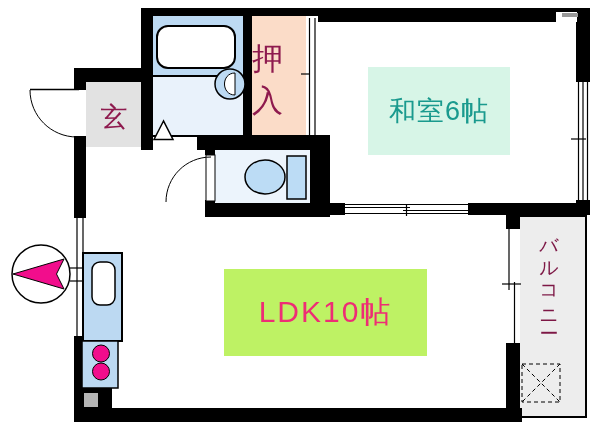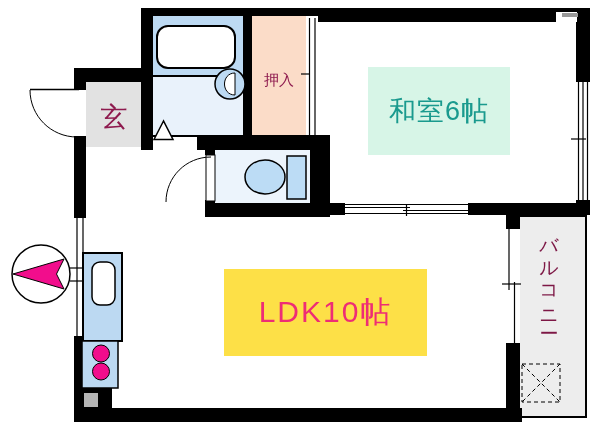--- a/index.html
+++ b/index.html
@@ -14,23 +14,23 @@
   #room-ldk{left:86px;top:150px;width:420px;height:258px;background:#fff;}
   #room-oshiire{left:252px;top:16px;width:54px;height:119px;background:#fbdcc8;}
   #room-bath{left:153px;top:16px;width:90px;height:59px;background:#bddaf3;}
   #room-washroom{left:153px;top:77px;width:90px;height:61px;background:#e9f2fb;}
   #room-genkan{left:86px;top:82px;width:55px;height:65px;background:#e2e2e2;}
   #room-toilet{left:215px;top:150px;width:95px;height:53px;background:#ecf4fc;}
   #room-balcony{left:520px;top:215px;width:65px;height:199px;background:#ededed;
                 border-top:2px solid #000;border-right:2px solid #000;border-bottom:2px solid #000;}
   #lbl-washitsu{left:368px;top:67px;width:142px;height:88px;background:#d7f5e7;
                 color:#1a9a8e;font-size:27px;letter-spacing:1px;}
-  #lbl-ldk{left:224px;top:269px;width:203px;height:87px;background:#fde047;
+  #lbl-ldk{left:224px;top:269px;width:203px;height:87px;background:#bef264;
            color:#ee2d75;font-size:30px;letter-spacing:2px;}
-  #lbl-oshiire{left:252px;top:62px;width:54px;height:36px;color:#8e1a4e;font-size:15px;}
+  #lbl-oshiire{left:252px;top:62px;width:54px;height:36px;color:#8e1a4e;font-size:31px;}
   #lbl-genkan{left:88px;top:98px;width:52px;height:38px;color:#8e1a4e;font-size:27px;}
   #lbl-balcony{left:534px;top:224px;width:28px;height:195px;color:#7d1745;font-size:19px;
                writing-mode:vertical-rl;letter-spacing:3px;display:block;text-align:left;}
 </style>
 </head>
 <body>
 
 <div id="plan">
 
   <div class="room" id="room-ldk"></div>

